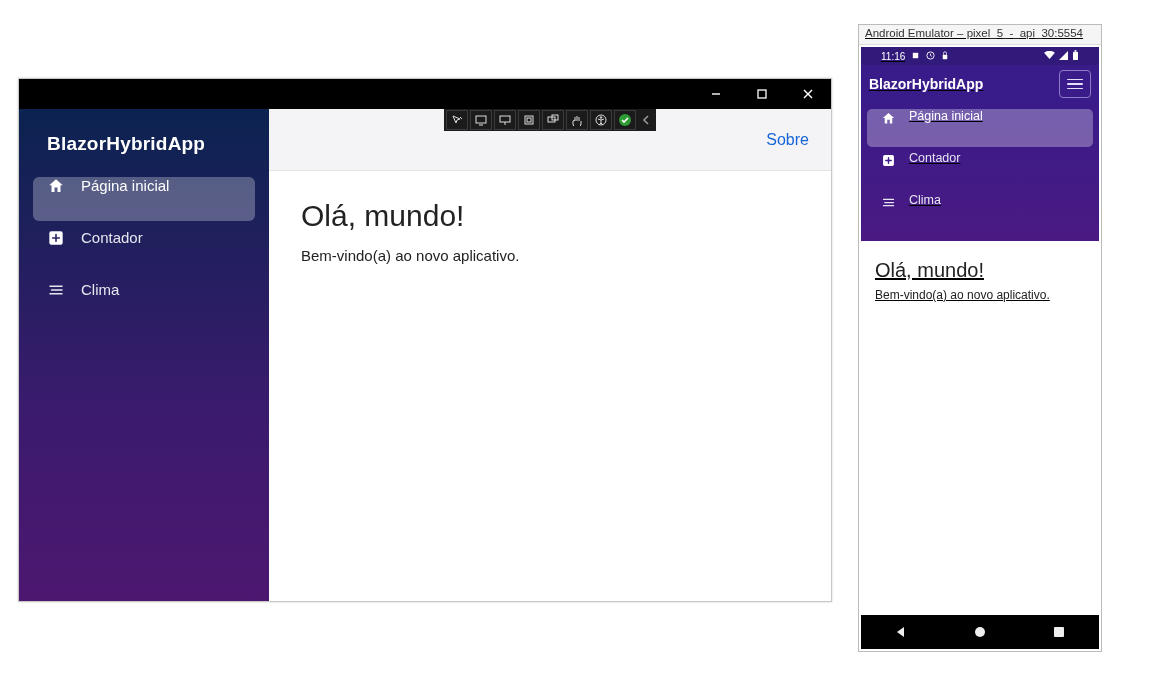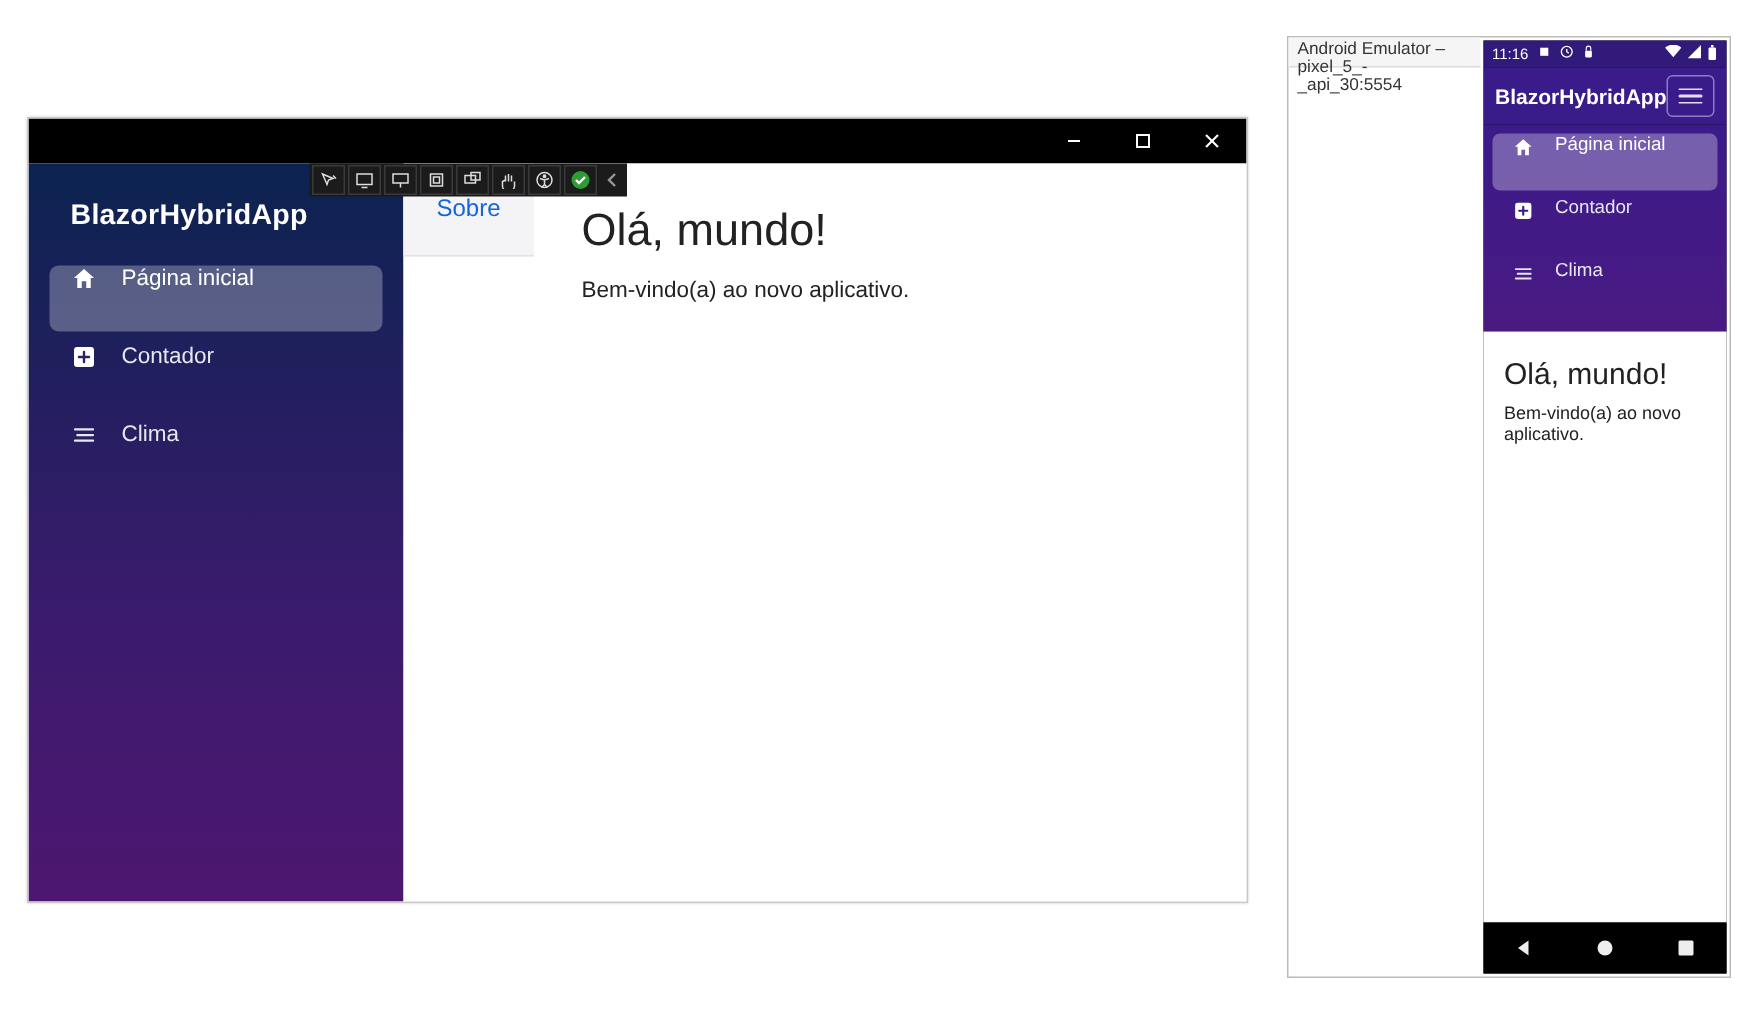--- a/index.html
+++ b/index.html
@@ -63,21 +63,21 @@
   .nav-item.active {
     background: rgba(255,255,255,.28);
     color: #fff;
   }
   .nav-icon { width: 18px; height: 18px; display:flex; align-items:center; justify-content:center; }
 
   .content {
     flex: 1;
     background: #fff;
     position: relative;
-    display: flex; flex-direction: row;
+    display: flex; flex-direction: column;
   }
   .topbar {
     height: 62px;
     background: #f4f4f6;
     border-bottom: 1px solid #e3e3e7;
     display: flex;
     align-items: center;
     justify-content: flex-end;
     padding: 0 22px;
     position: relative;
@@ -107,24 +107,24 @@
   .page {
     padding: 28px 32px;
   }
   .page h1 { font-size: 30px; font-weight: 400; margin-bottom: 14px; color:#222; }
   .page p { font-size: 15px; color: #222; }
 
   
   .emulator {
     position: absolute;
     left: 858px; top: 24px;
-    width: 296px; height: 628px;
+    width: 244px; height: 628px;
     background:#fff;
     border: 1px solid #bbb;
-    display:flex; flex-direction:row;
+    display:flex; flex-direction:column;text-decoration:underline;
   }
   .emu-title {
     height: 20px;
     font-size: 11.5px;
     padding: 2px 6px;
     color:#333;
     background:#f5f5f5;
     border-bottom:1px solid #ddd;
   }
   .phone {
@@ -132,21 +132,21 @@
     background:#000;
     display:flex; flex-direction:column;
     margin: 2px;
   }
   .statusbar {
     height: 18px;
     background: #321a7a;
     color:#fff;
     font-size: 10px;
     display:flex; align-items:center; justify-content:space-between;
-    padding: 0 6px;
+    padding: 0 20px;
   }
   .statusbar .left { display:flex; gap:6px; align-items:center; }
   .statusbar .right { display:flex; gap:4px; align-items:center; }
   .appbar {
     height: 38px;
     background: #3a1b8a;
     display:flex; align-items:center; justify-content:space-between;
     padding: 0 8px;
     color:#fff;
   }

